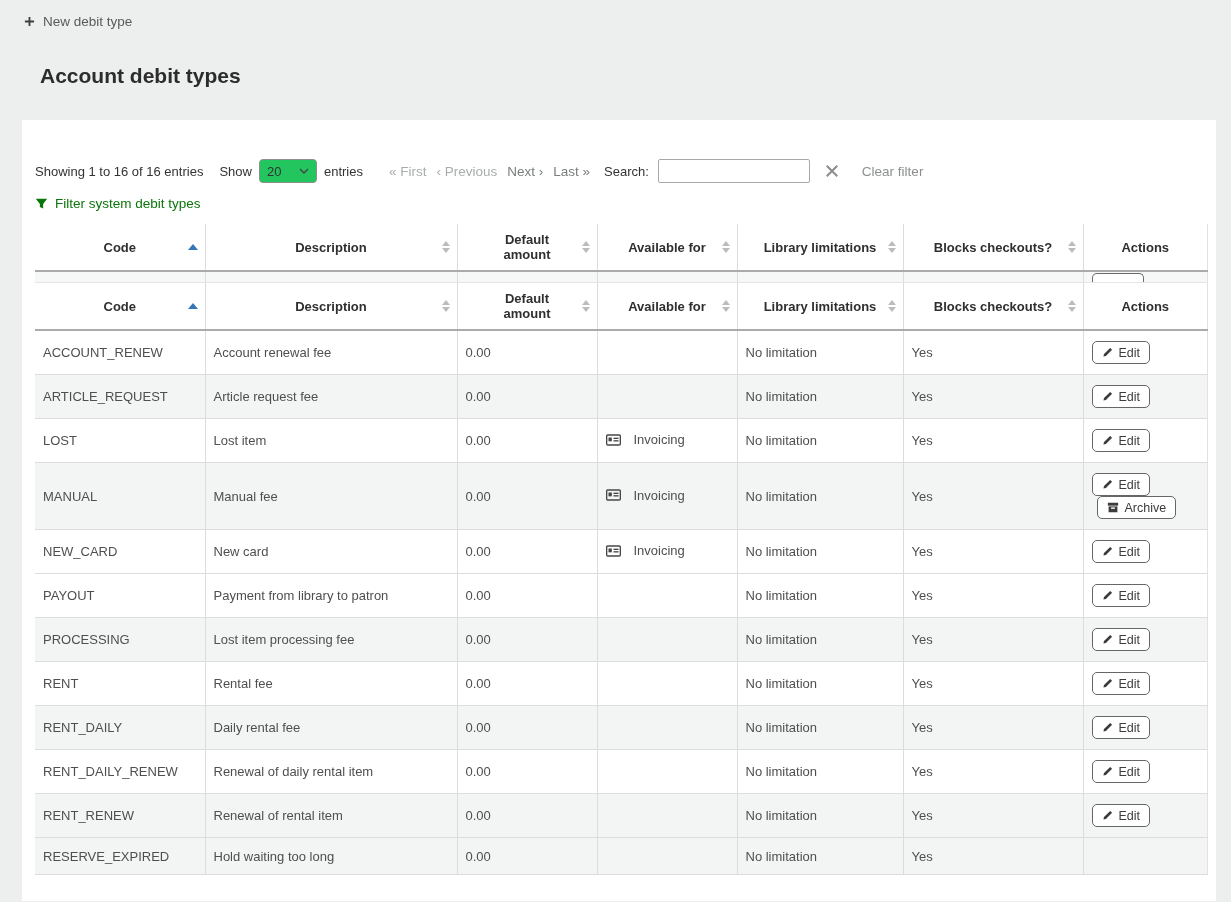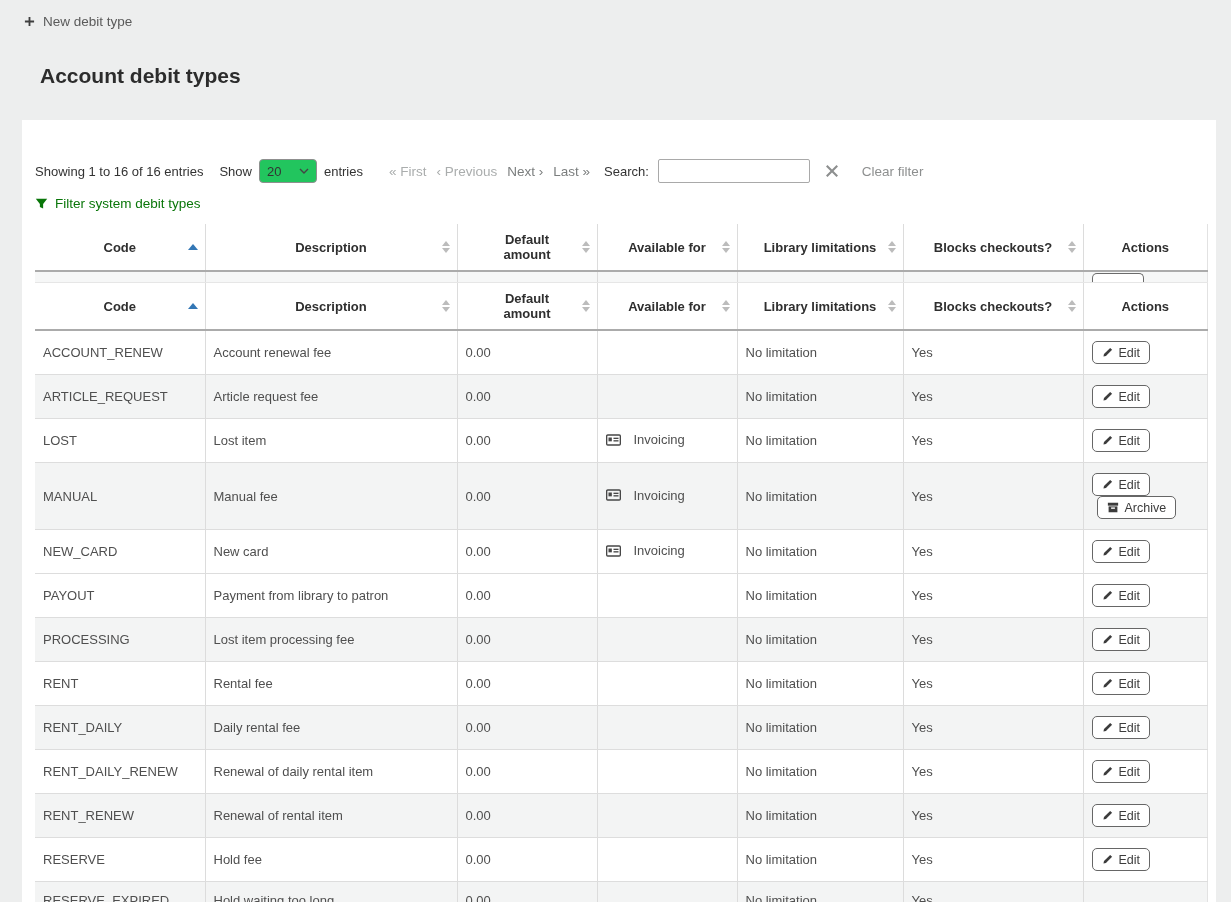--- a/index.html
+++ b/index.html
@@ -430,39 +430,20 @@
       <td class="c-actions">
         <button class="btn btn-edit">
           <svg width="11" height="11" viewBox="0 0 16 16">
                 <path d="M11.9 1.3l2.8 2.8-9 9-3.6.8.8-3.6z" fill="#3c3c3c"></path>
               </svg>
           <span>Edit</span>
         </button>
         
       </td>
     </tr>
-        <tr class="data">
-      <td class="c-code">RESERVE</td>
-      <td class="c-desc">Hold fee</td>
-      <td class="c-amt">0.00</td>
-      <td class="c-avail">
-        
-      </td>
-      <td class="c-lib">No limitation</td>
-      <td class="c-blocks">Yes</td>
-      <td class="c-actions">
-        <button class="btn btn-edit">
-          <svg width="11" height="11" viewBox="0 0 16 16">
-                <path d="M11.9 1.3l2.8 2.8-9 9-3.6.8.8-3.6z" fill="#3c3c3c"></path>
-              </svg>
-          <span>Edit</span>
-        </button>
-        
-      </td>
-    </tr>
         <tr class="data even">
       <td class="c-code">RESERVE_EXPIRED</td>
       <td class="c-desc">Hold waiting too long</td>
       <td class="c-amt">0.00</td>
       <td class="c-avail">
         
       </td>
       <td class="c-lib">No limitation</td>
       <td class="c-blocks">Yes</td>
       <td class="c-actions">

